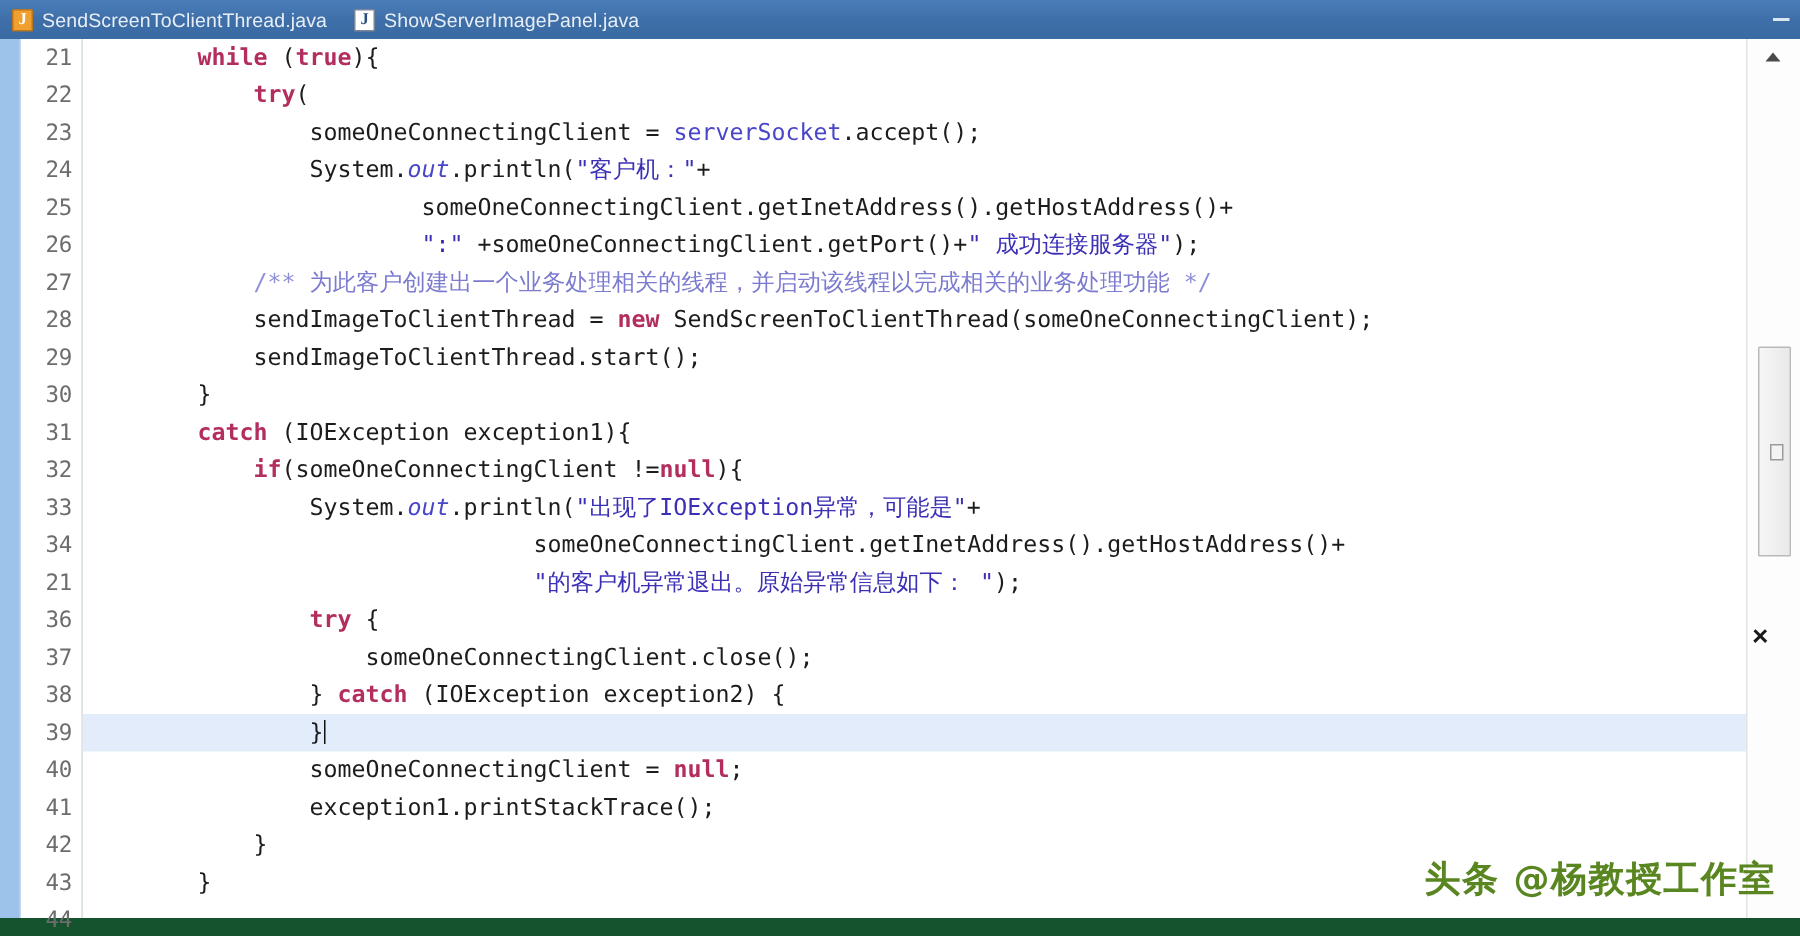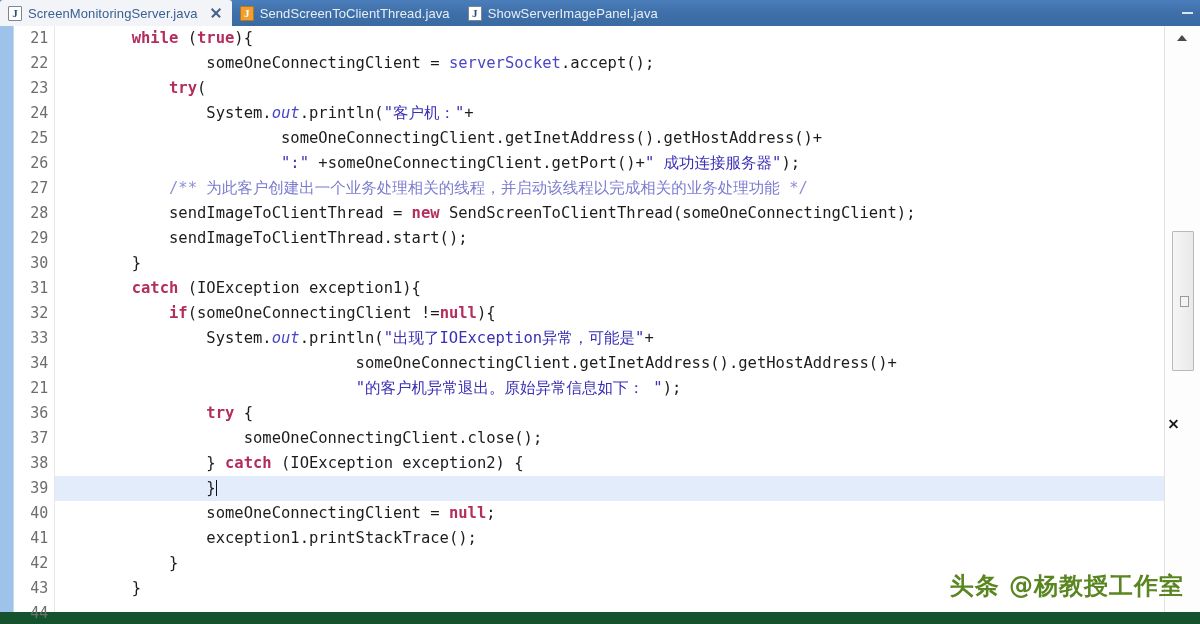--- a/index.html
+++ b/index.html
@@ -276,25 +276,20 @@
     pointer-events: none;
   }
 </style>
 </head>
 <body>
 
 <div id="app">
 
   <div class="tabbar">
 
-    <div class="tab active">
-      <span class="java-icon"></span>
-      <span class="tab-label">ScreenMonitoringServer.java</span>
-      <span class="tab-close"></span>
-    </div>
 
     <div class="tab">
       <span class="java-icon orange"></span>
       <span class="tab-label">SendScreenToClientThread.java</span>
     </div>
 
 
     <div class="tab">
       <span class="java-icon"></span>
       <span class="tab-label">ShowServerImagePanel.java</span>
@@ -333,22 +328,22 @@
         <div class="gutter-num">39</div>
         <div class="gutter-num">40</div>
         <div class="gutter-num">41</div>
         <div class="gutter-num">42</div>
         <div class="gutter-num">43</div>
         <div class="gutter-num">44</div>
       </div>
 
     <div class="code-surface" id="code-surface">
         <div class="code-line"><span class="plain">        </span><span class="kw">while</span><span class="plain"> (</span><span class="kw">true</span><span class="plain">){</span></div>
+        <div class="code-line"><span class="plain">            </span><span class="kw">try</span><span class="plain">(</span></div>
         <div class="code-line"><span class="plain">                someOneConnectingClient = </span><span class="fld">serverSocket</span><span class="plain">.accept();</span></div>
-        <div class="code-line"><span class="plain">            </span><span class="kw">try</span><span class="plain">(</span></div>
         <div class="code-line"><span class="plain">                System.</span><span class="stat">out</span><span class="plain">.println(</span><span class="str">"客户机："</span><span class="plain">+</span></div>
         <div class="code-line"><span class="plain">                        someOneConnectingClient.getInetAddress().getHostAddress()+</span></div>
         <div class="code-line"><span class="plain">                        </span><span class="str">":"</span><span class="plain"> +someOneConnectingClient.getPort()+</span><span class="str">" 成功连接服务器"</span><span class="plain">);</span></div>
         <div class="code-line"><span class="plain">            </span><span class="cmt">/** </span><span class="cmtcn">为此客户创建出一个业务处理相关的线程，并启动该线程以完成相关的业务处理功能 </span><span class="cmt">*/</span></div>
         <div class="code-line"><span class="plain">            sendImageToClientThread = </span><span class="kw">new</span><span class="plain"> SendScreenToClientThread(someOneConnectingClient);</span></div>
         <div class="code-line"><span class="plain">            sendImageToClientThread.start();</span></div>
         <div class="code-line"><span class="plain">        }</span></div>
         <div class="code-line"><span class="plain">        </span><span class="kw">catch</span><span class="plain"> (IOException exception1){</span></div>
         <div class="code-line"><span class="plain">            </span><span class="kw">if</span><span class="plain">(someOneConnectingClient !=</span><span class="kw">null</span><span class="plain">){</span></div>
         <div class="code-line"><span class="plain">                System.</span><span class="stat">out</span><span class="plain">.println(</span><span class="str">"出现了IOException异常，可能是"</span><span class="plain">+</span></div>

